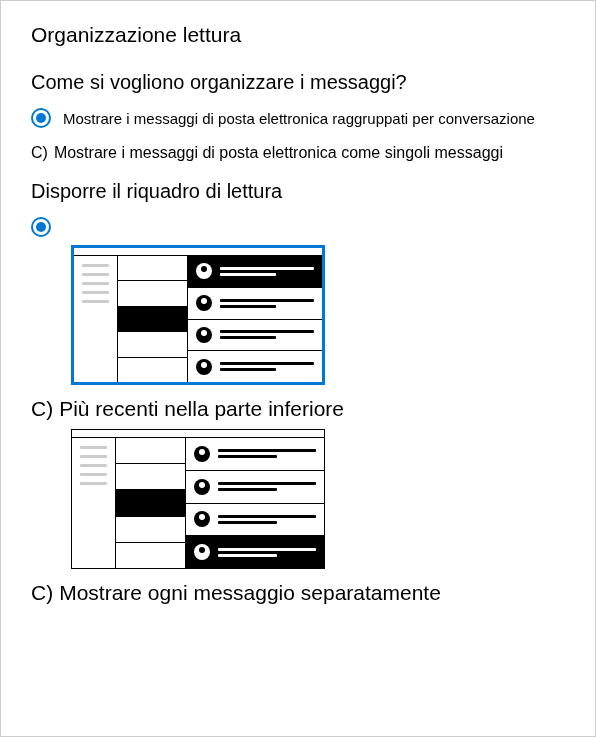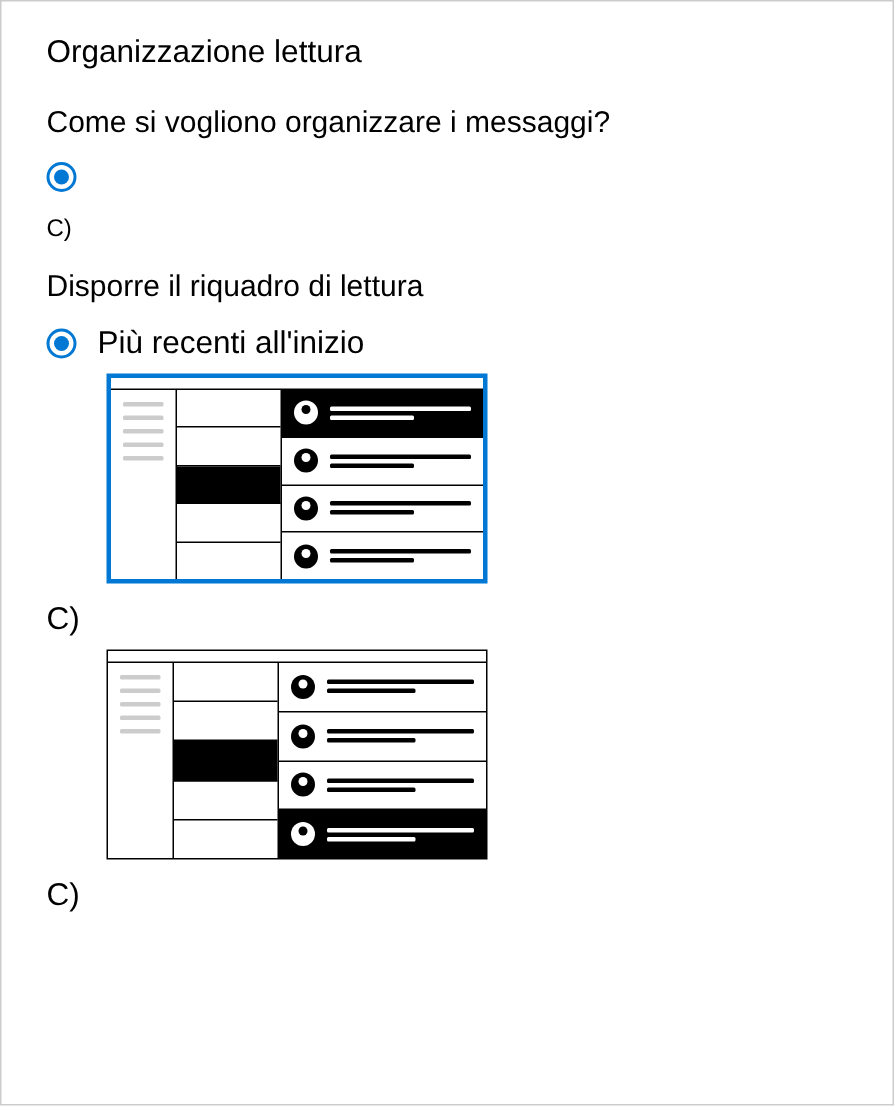--- a/index.html
+++ b/index.html
@@ -178,31 +178,32 @@
   </style>
 </head>
 <body>
 
 <div class="title">Organizzazione lettura</div>
 
 <div class="subtitle">Come si vogliono organizzare i messaggi?</div>
 
 <div class="radio-row">
   <div class="radio selected"></div>
+  <div class="radio-label">Mostrare i messaggi di posta elettronica raggruppati per conversazione</div>
 </div>
 
 <div class="c-label">
   <span>C)</span>
+  <span>Mostrare i messaggi di posta elettronica come singoli messaggi</span>
 </div>
 
 <div class="pane-title">Disporre il riquadro di lettura</div>
 
 <div class="option-row">
   <div class="radio selected"></div>
-  <div class="opt-label">Più recenti all'inizio</div>
 </div>
 <div class="preview-wrap">
   <div class="preview selected">
     <div class="preview-header"></div>
     <div class="preview-body">
       <div class="sidebar-col">
         <div class="sidebar-line"></div>
           <div class="sidebar-line"></div>
           <div class="sidebar-line"></div>
           <div class="sidebar-line"></div>
@@ -244,20 +245,21 @@
               <div class="mline short"></div>
             </div>
           </div>
       </div>
     </div>
   </div>
 </div>
 
 <div class="c-option-row">
   <span class="c-prefix">C)</span>
+  <span class="opt-label">Più recenti nella parte inferiore</span>
 </div>
 <div class="preview-wrap">
   <div class="preview">
     <div class="preview-header"></div>
     <div class="preview-body">
       <div class="sidebar-col">
         <div class="sidebar-line"></div>
           <div class="sidebar-line"></div>
           <div class="sidebar-line"></div>
           <div class="sidebar-line"></div>
@@ -299,13 +301,14 @@
               <div class="mline short"></div>
             </div>
           </div>
       </div>
     </div>
   </div>
 </div>
 
 <div class="c-option-row">
   <span class="c-prefix">C)</span>
+  <span class="opt-label">Mostrare ogni messaggio separatamente</span>
 </div>
 
 </body></html>

